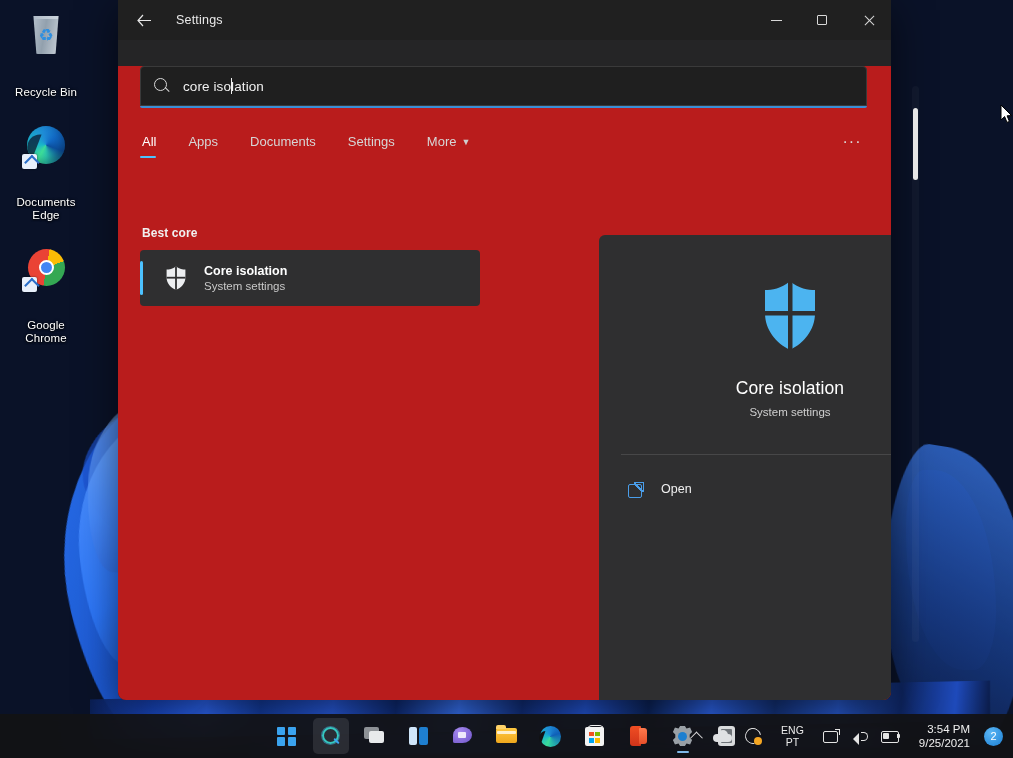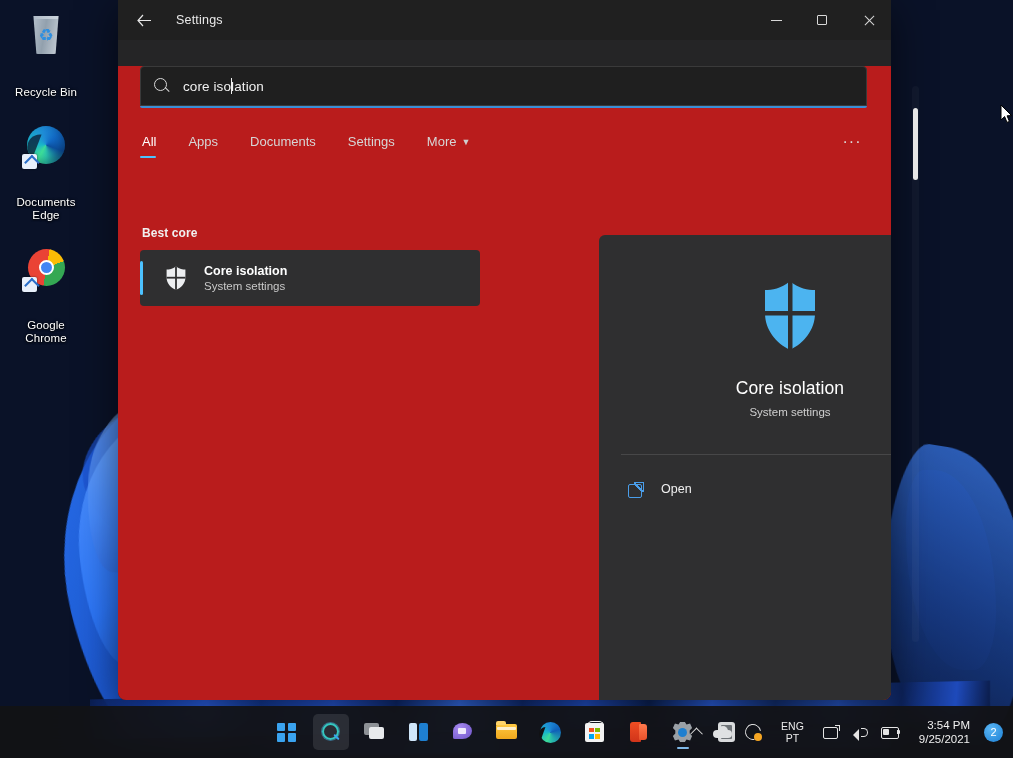--- a/index.html
+++ b/index.html
@@ -561,21 +561,21 @@
     left: 1px; top: 22px;
     width: 5px; height: 72px;
     background: #e6e6e6;
     border-radius: 3px;
   }
 
   
   #taskbar {
     position: absolute;
     left: 0; bottom: 0;
-    width: 1013px; height: 52px;
+    width: 1013px; height: 44px;
     background: rgba(18,18,20,.93);
     backdrop-filter: blur(18px);
     display: flex;
     align-items: center;
   }
   .tb-center {
     position: absolute;
     left: 50%;
     transform: translateX(-50%);
     display: flex;

